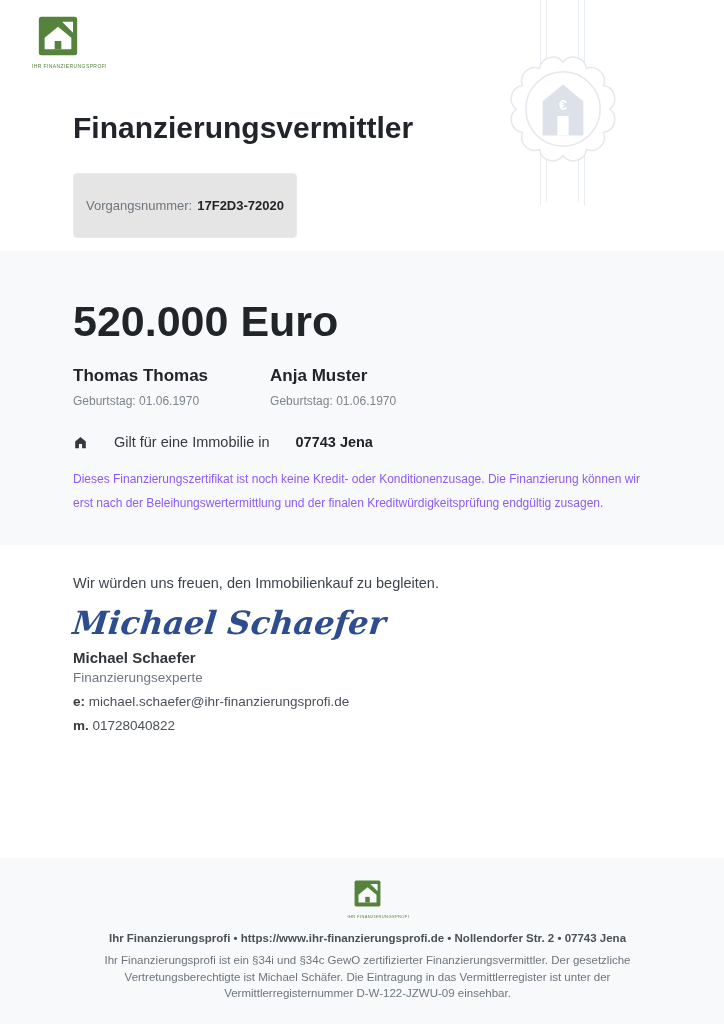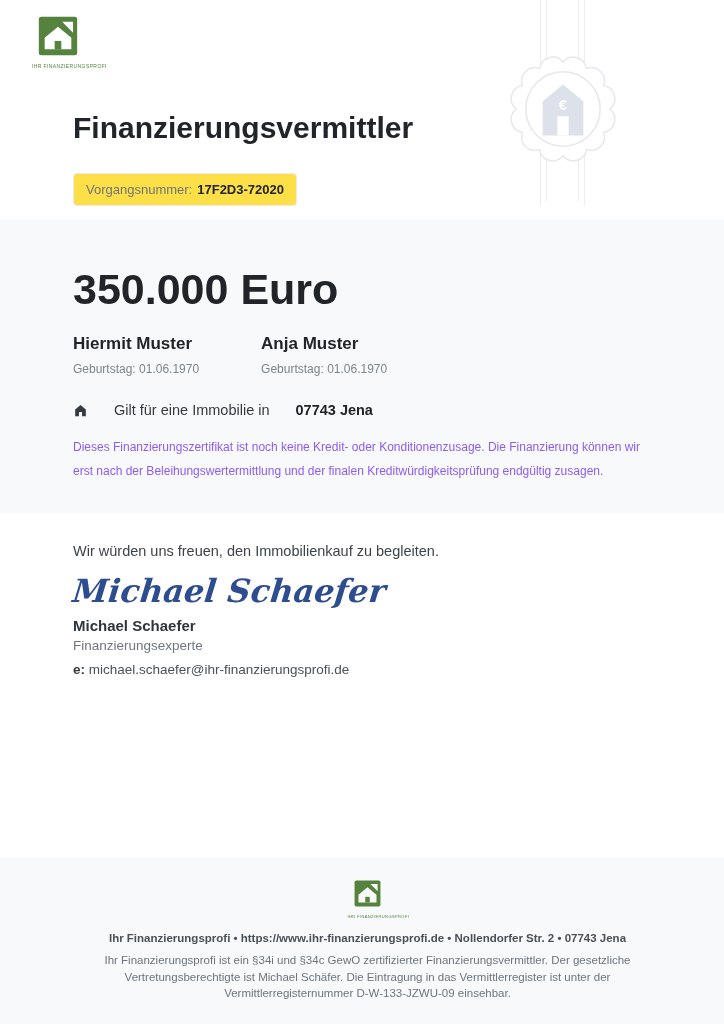--- a/index.html
+++ b/index.html
@@ -15,21 +15,21 @@
   .ribbon { position:absolute; left:540px; top:0; width:45px; height:206px;
     border-left:1px solid #eaedf2; border-right:1px solid #eaedf2; background:#fff;
     clip-path:polygon(0 0,100% 0,100% 100%,50% calc(100% - 16px),0 100%); }
   .ribbon .inner-line { position:absolute; top:0; bottom:0; width:1px; background:#eaedf2; }
   .ribbon .inner-line.l { left:5px; } .ribbon .inner-line.r { right:5px; }
   .seal { position:absolute; left:507px; top:53px; width:112px; height:112px; }
 
   
   .title { margin:110px 73px 0; font-size:30px; font-weight:700; color:#212529; line-height:36px; }
   .case-badge { display:inline-flex; align-items:center; gap:5px; margin:27px 0 0 73px;
-    border:1px solid #e8eaed; border-radius:4px; background:#fde047; padding:8px 12px; font-size:13px; }
+    border:1px solid #e8eaed; border-radius:4px; background:#e5e5e5; padding:24px 12px; font-size:13px; }
   .case-label { color:#6e757c; }
   .case-number { color:#212529; font-weight:700; }
 
   .intro { margin:33px 73px 0; max-width:594px; font-size:14.5px; line-height:26px; color:#3d434a; }
 
   
   .band { margin-top:13px; background:#f8f9fa; padding:46px 73px 30px; }
   .amount { font-size:43px; font-weight:700; color:#212529; line-height:48px; }
   .persons { display:flex; gap:62px; margin-top:21px; }
   .person-name { font-size:17px; font-weight:700; color:#212529; line-height:20px; }
@@ -91,25 +91,25 @@
   <h1 class="title">Finanzierungsvermittler</h1>
 
   <div class="case-badge">
     <span class="case-label">Vorgangsnummer:</span>
     <span class="case-number">17F2D3-72020</span>
   </div>
 
 
   
   <section class="band">
-    <div class="amount">350.000 Euro</div>
+    <div class="amount">520.000 Euro</div>
 
     <div class="persons">
       <div>
-        <div class="person-name">Hiermit Muster</div>
+        <div class="person-name">Thomas Thomas</div>
         <div class="person-birthday">Geburtstag: 01.06.1970</div>
       </div>
       <div>
         <div class="person-name">Anja Muster</div>
         <div class="person-birthday">Geburtstag: 01.06.1970</div>
       </div>
     </div>
 
     <div class="property-line">
       <svg width="15" height="15" viewBox="0 0 24 24">
@@ -125,31 +125,35 @@
   
   <section class="closing">
     <p class="closing-message">Wir würden uns freuen, den Immobilienkauf zu begleiten.</p>
     <div class="signature">Michael Schaefer</div>
     <div class="contact-name">Michael Schaefer</div>
     <div class="contact-role">Finanzierungsexperte</div>
     <div class="contact-line">
       <b>e:</b>
       <span>michael.schaefer@ihr-finanzierungsprofi.de</span>
     </div>
+    <div class="contact-line">
+      <b>m.</b>
+      <span>01728040822</span>
+    </div>
   </section>
 
   
   <footer class="footer">
     <div class="logo-footer">
       <svg width="27" height="27" viewBox="0 0 48 48">
         <rect x="1" y="1" width="46" height="46" rx="3" fill="#55823c"></rect>
         <path d="M8,40 L8,26 L24,13 L40,26 L40,40 Z" fill="#f8f9fa"></path>
         <rect x="20" y="30" width="8" height="10" fill="#55823c"></rect>
         <path d="M29,7 L42,7 L42,20 Z" fill="#f8f9fa"></path>
         <rect x="32" y="14" width="4" height="4" fill="#55823c"></rect>
       </svg>
       <span class="logo-caption">Ihr Finanzierungsprofi</span>
     </div>
     <div class="footer-line1">Ihr Finanzierungsprofi • https://www.ihr-finanzierungsprofi.de • Nollendorfer Str. 2 • 07743 Jena</div>
-    <p class="footer-line2">Ihr Finanzierungsprofi ist ein §34i und §34c GewO zertifizierter Finanzierungsvermittler. Der gesetzliche Vertretungsberechtigte ist Michael Schäfer. Die Eintragung in das Vermittlerregister ist unter der Vermittlerregisternummer D-W-133-JZWU-09 einsehbar.</p>
+    <p class="footer-line2">Ihr Finanzierungsprofi ist ein §34i und §34c GewO zertifizierter Finanzierungsvermittler. Der gesetzliche Vertretungsberechtigte ist Michael Schäfer. Die Eintragung in das Vermittlerregister ist unter der Vermittlerregisternummer D-W-122-JZWU-09 einsehbar.</p>
   </footer>
 
 </div>
 
 </body></html>

